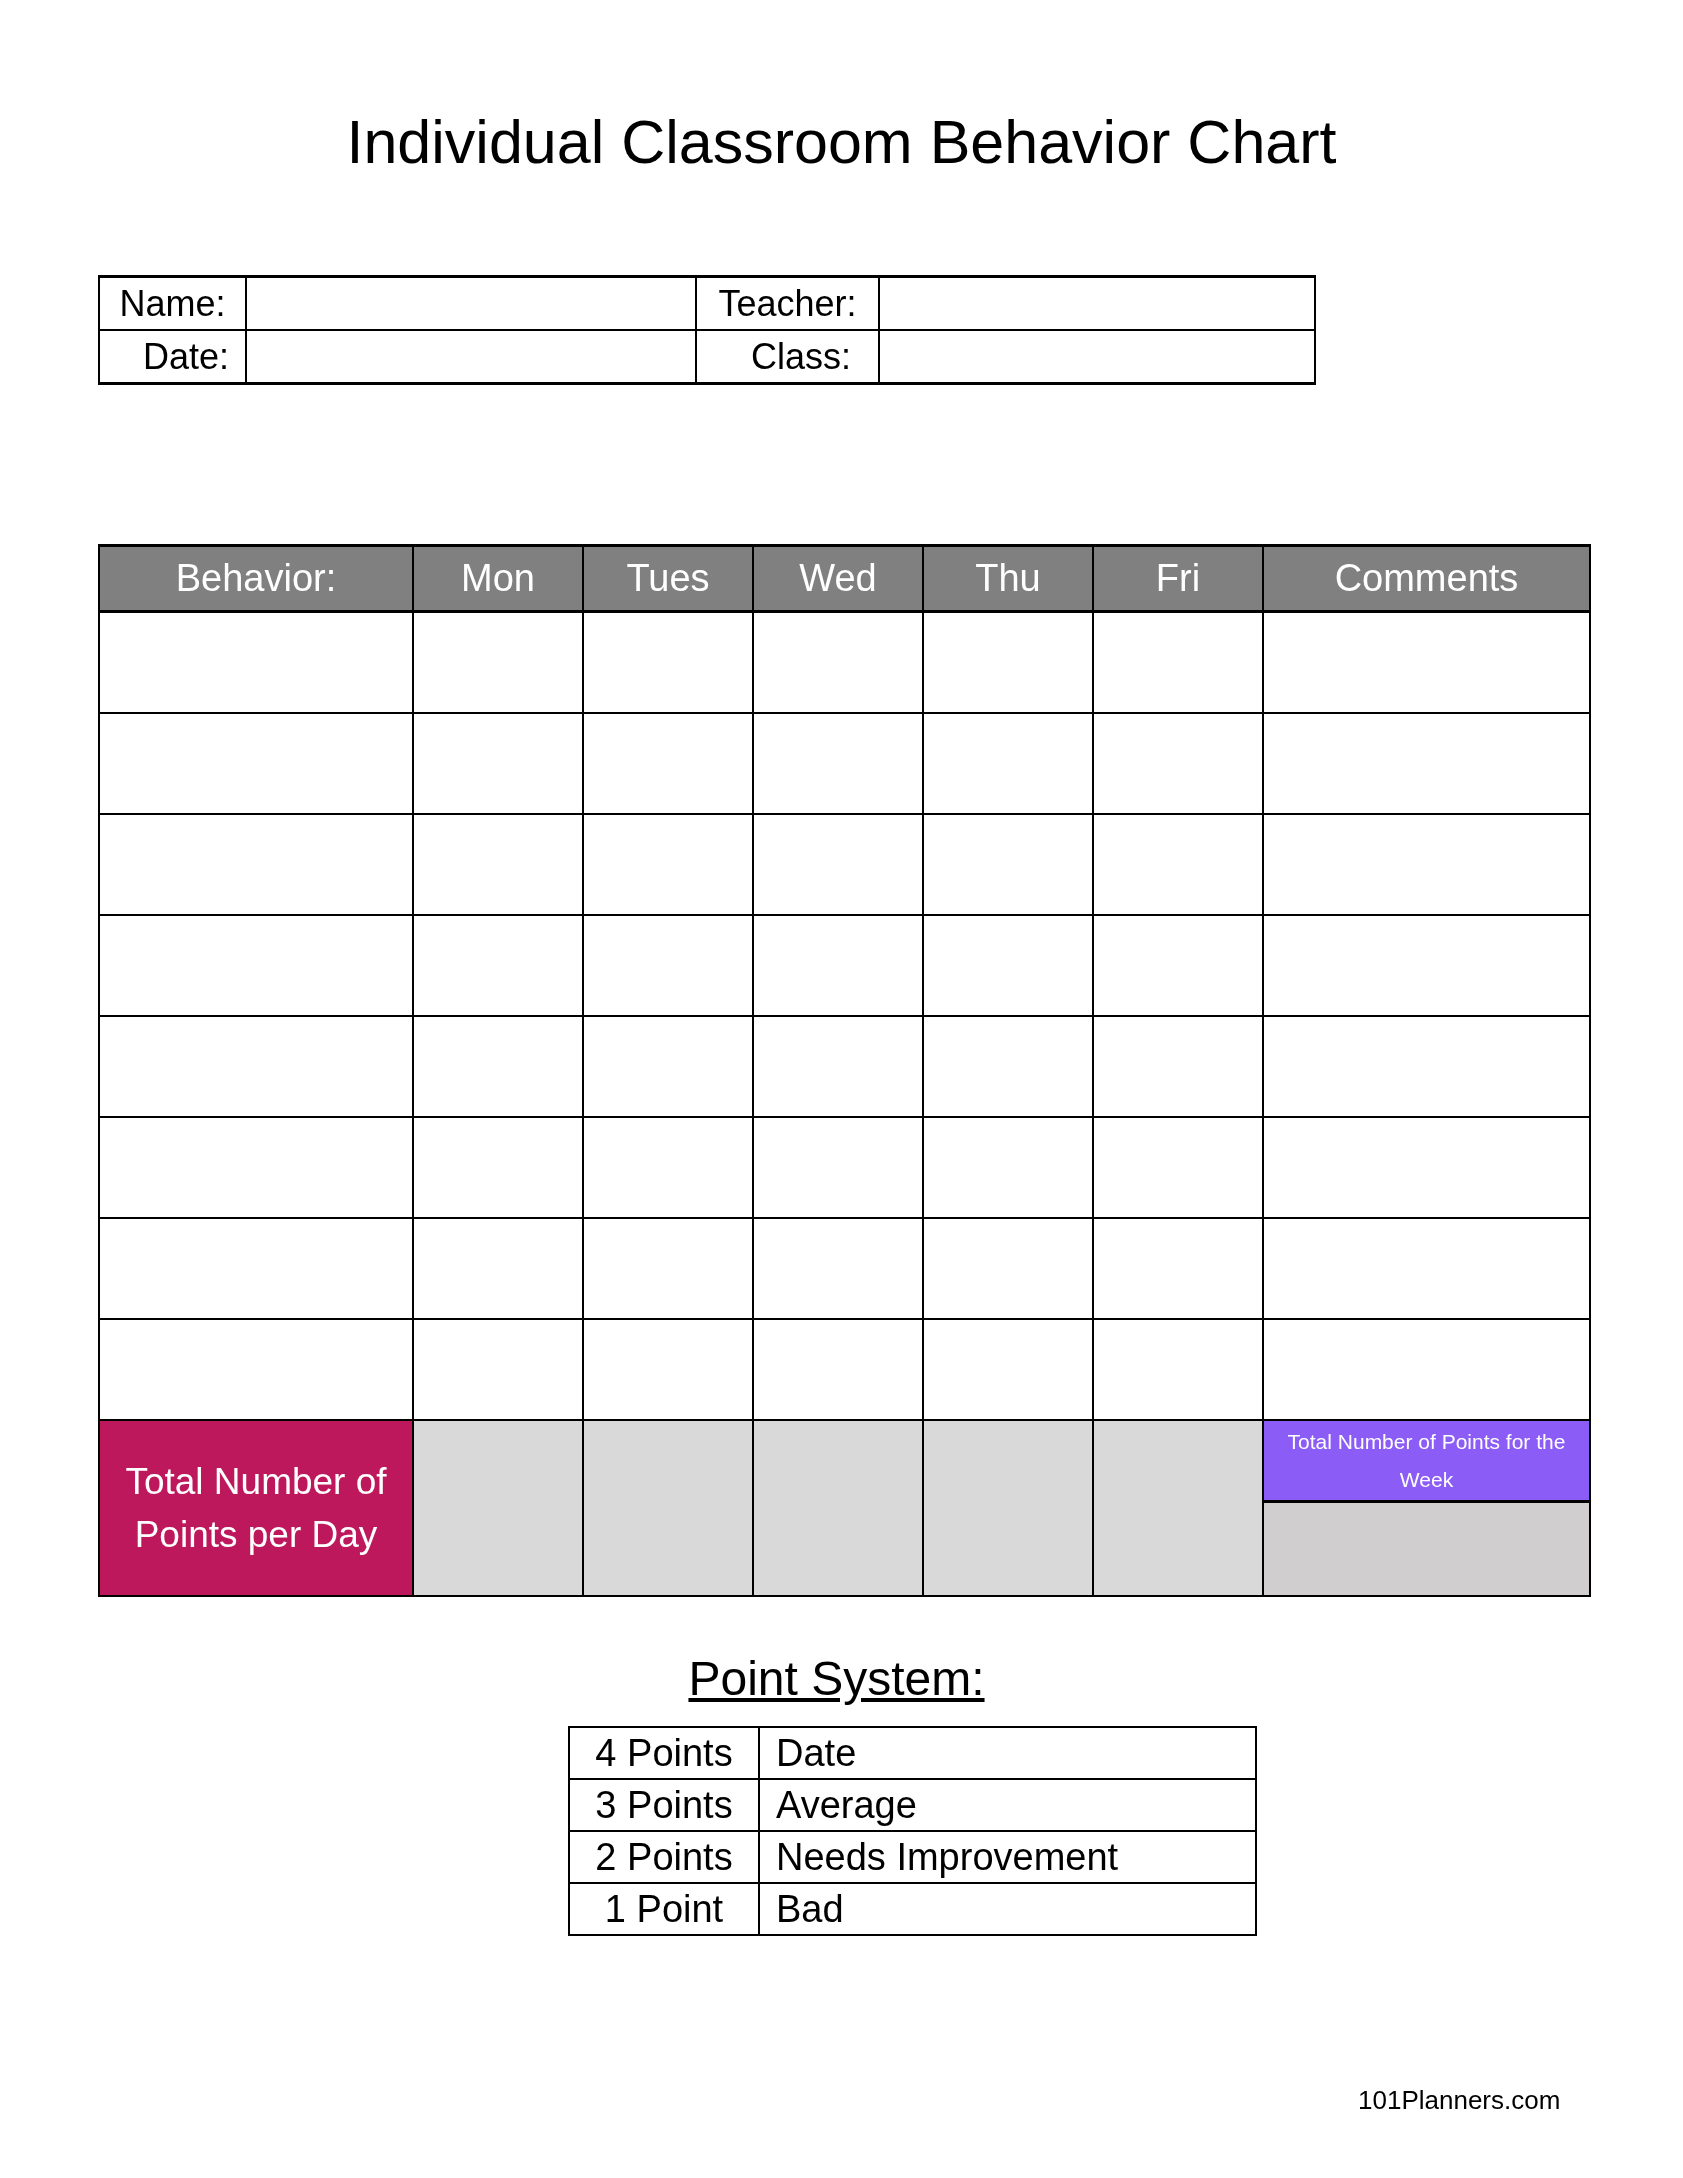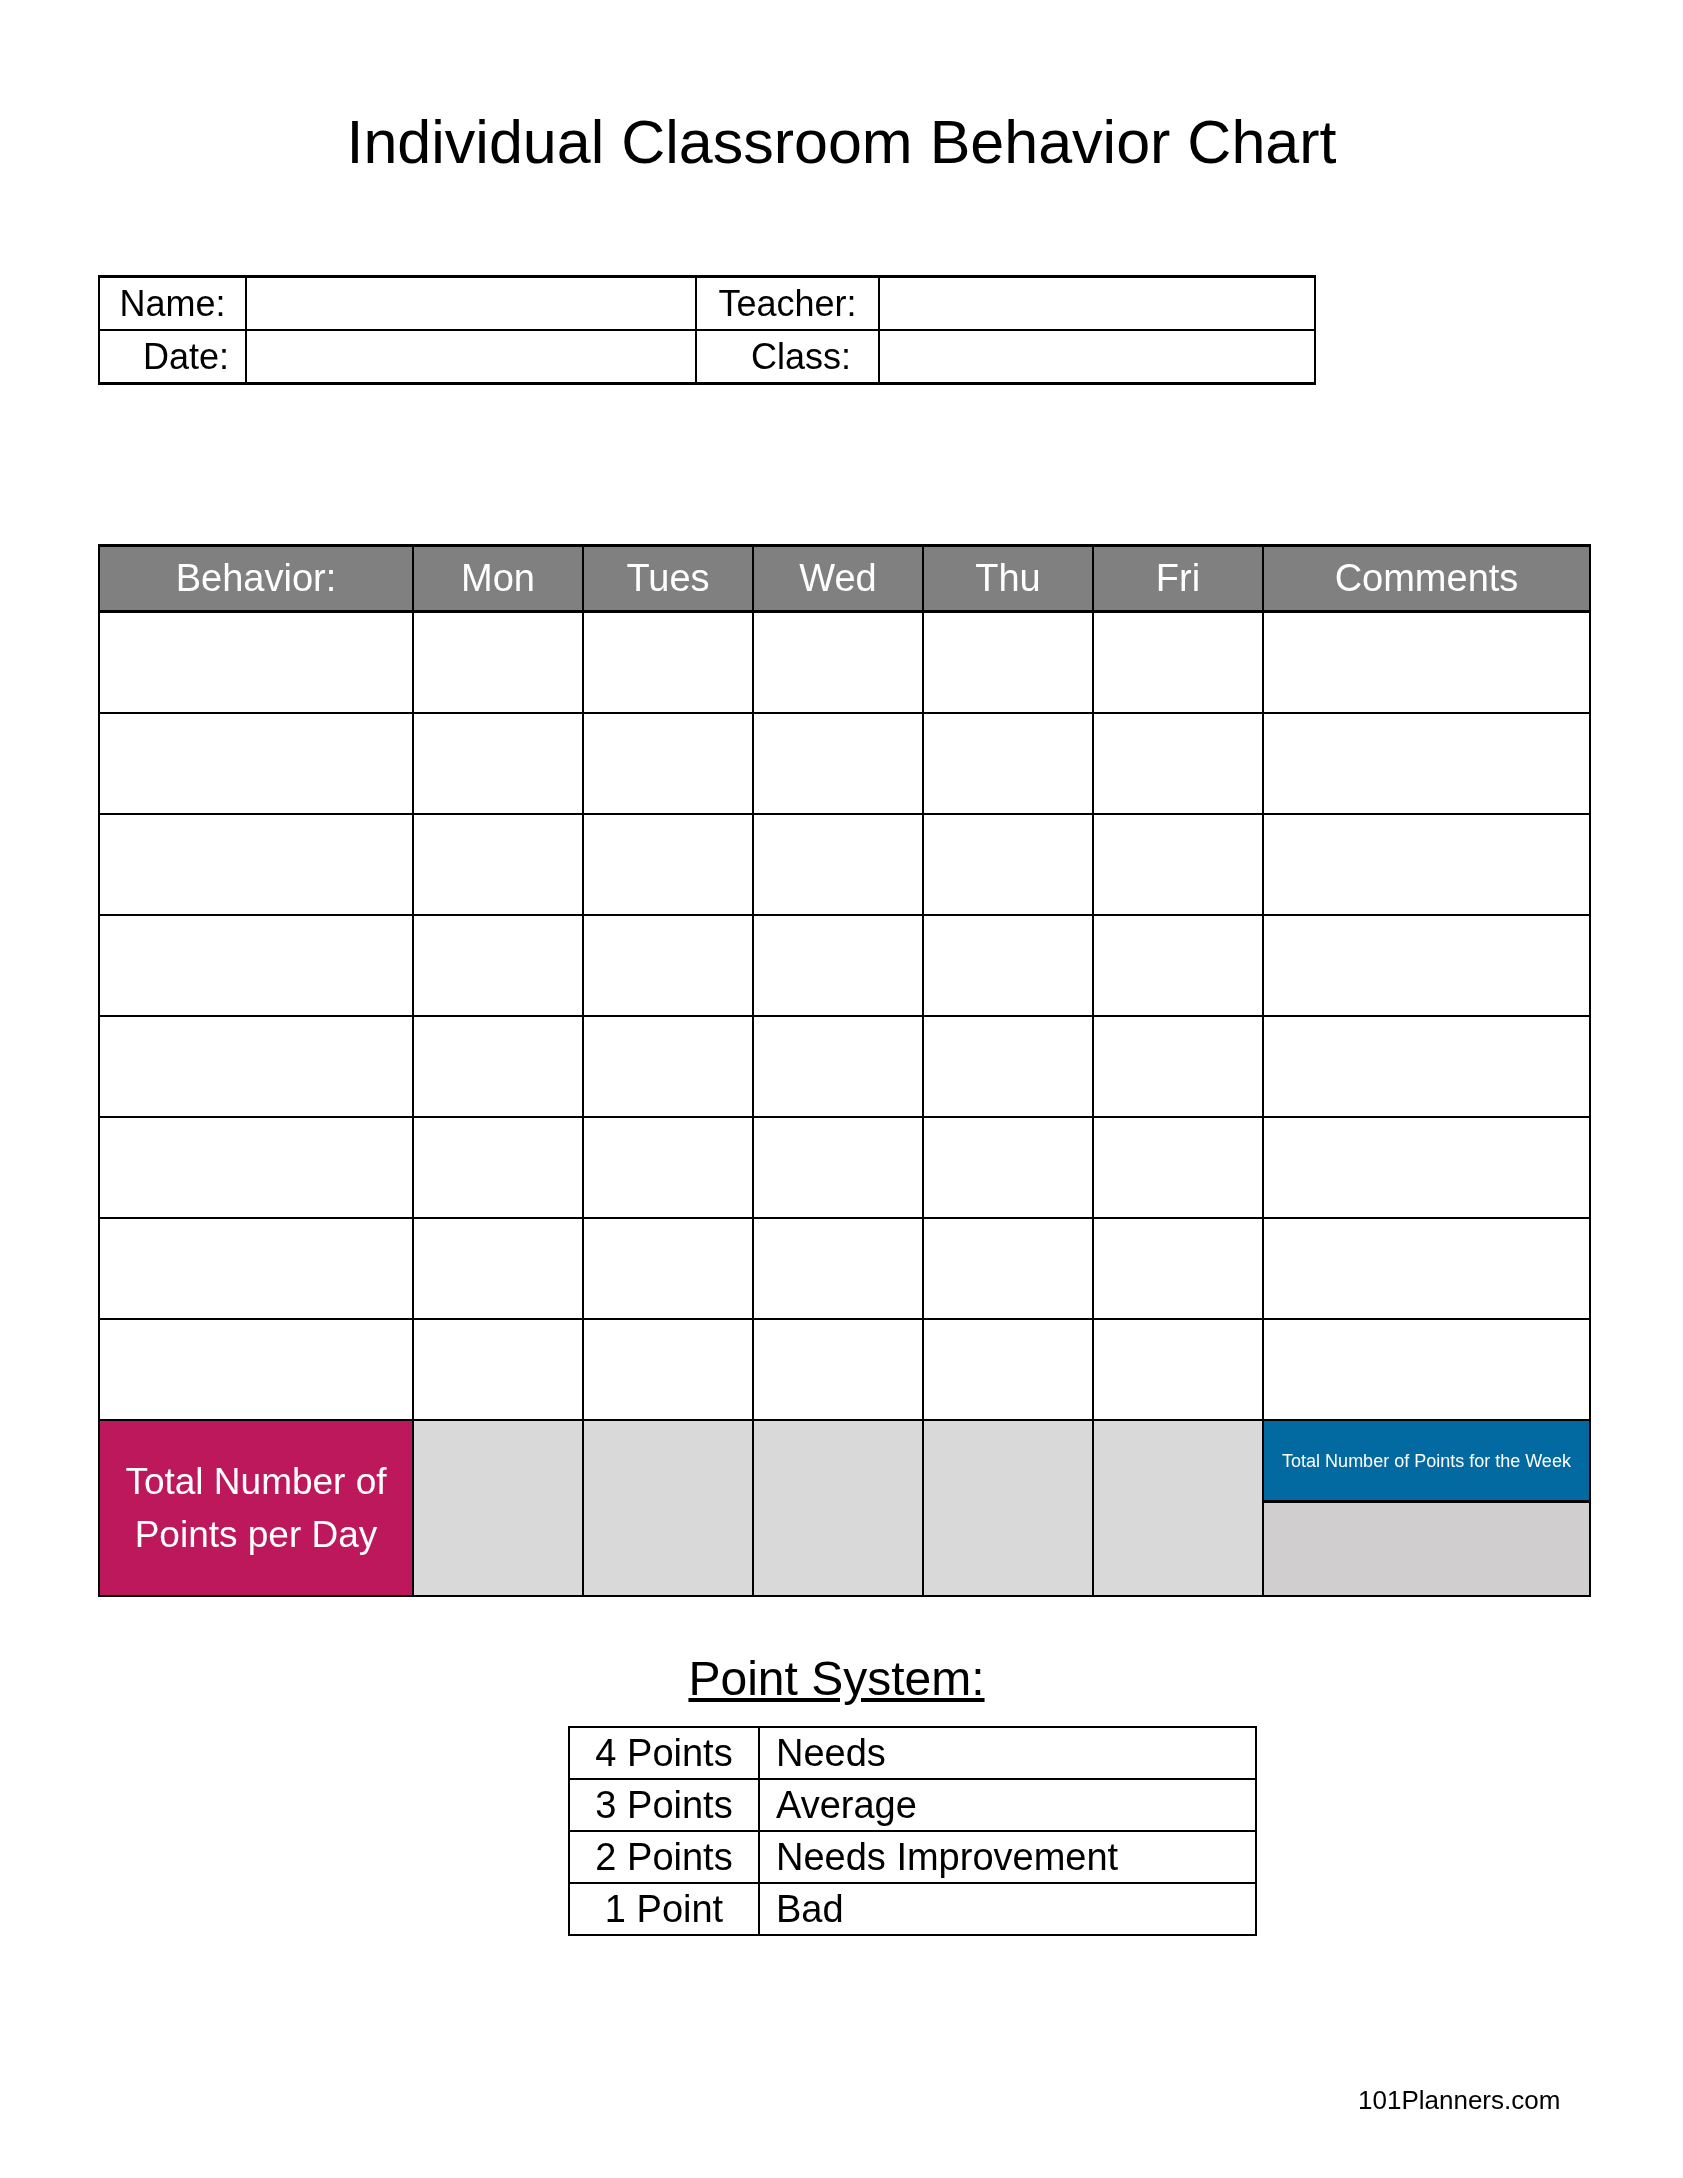--- a/index.html
+++ b/index.html
@@ -13,21 +13,21 @@
   .info tr:first-child td { border-top-width:3px; }
   .info tr:last-child td { border-bottom-width:3px;padding-left:27px; }
   .main { left:98px; top:544px; width:1493px; }
   .main td, .main th { border:2px solid #000; padding:0; }
   .main th { background:#808080; color:#fff; font-weight:normal; font-size:38px; height:63px;
              border-top-width:3px; border-bottom-width:3px; }
   .main td.cell { height:99px; background:#fff; }
   .main td.total-label { background:#be185d; color:#fff; font-size:37px; line-height:53px; text-align:center; height:174px; }
   .main td.total-day { background:#d9d9d9; }
   .main td.week { padding:0; vertical-align:top; }
-  .week-label { background:#0369a1; color:#fff; font-size:18px; line-height:38px; text-align:center;
+  .week-label { background:#8b5cf6; color:#fff; font-size:21px; line-height:38px; text-align:center;
                 height:79px; border-bottom:3px solid #000; display:flex; align-items:center; justify-content:center; }
   .week-value { background:#d0cece; height:92px; }
   .ps-title { position:absolute; left:0; top:1651px; width:1673px; text-align:center; font-size:48px;text-decoration:underline; }
   .points { left:568px; top:1726px; width:689px; }
   .points td { border:2px solid #000; height:50px; font-size:38px; padding:0; }
   .points td.pts { text-align:center; width:188px; }
   .points td.desc { text-align:left; padding-left:16px; }
   .footer { position:absolute; left:1358px; top:2085px; font-size:26px; }
 </style>
 </head>
@@ -168,21 +168,21 @@
     </tr>
   </tbody>
 </table>
 
 <div class="ps-title">Point System:</div>
 
 <table class="points">
   <tbody id="points-body">
       <tr>
         <td class="pts">4 Points</td>
-        <td class="desc">Needs</td>
+        <td class="desc">Date</td>
       </tr>
       <tr>
         <td class="pts">3 Points</td>
         <td class="desc">Average</td>
       </tr>
       <tr>
         <td class="pts">2 Points</td>
         <td class="desc">Needs Improvement</td>
       </tr>
       <tr>

